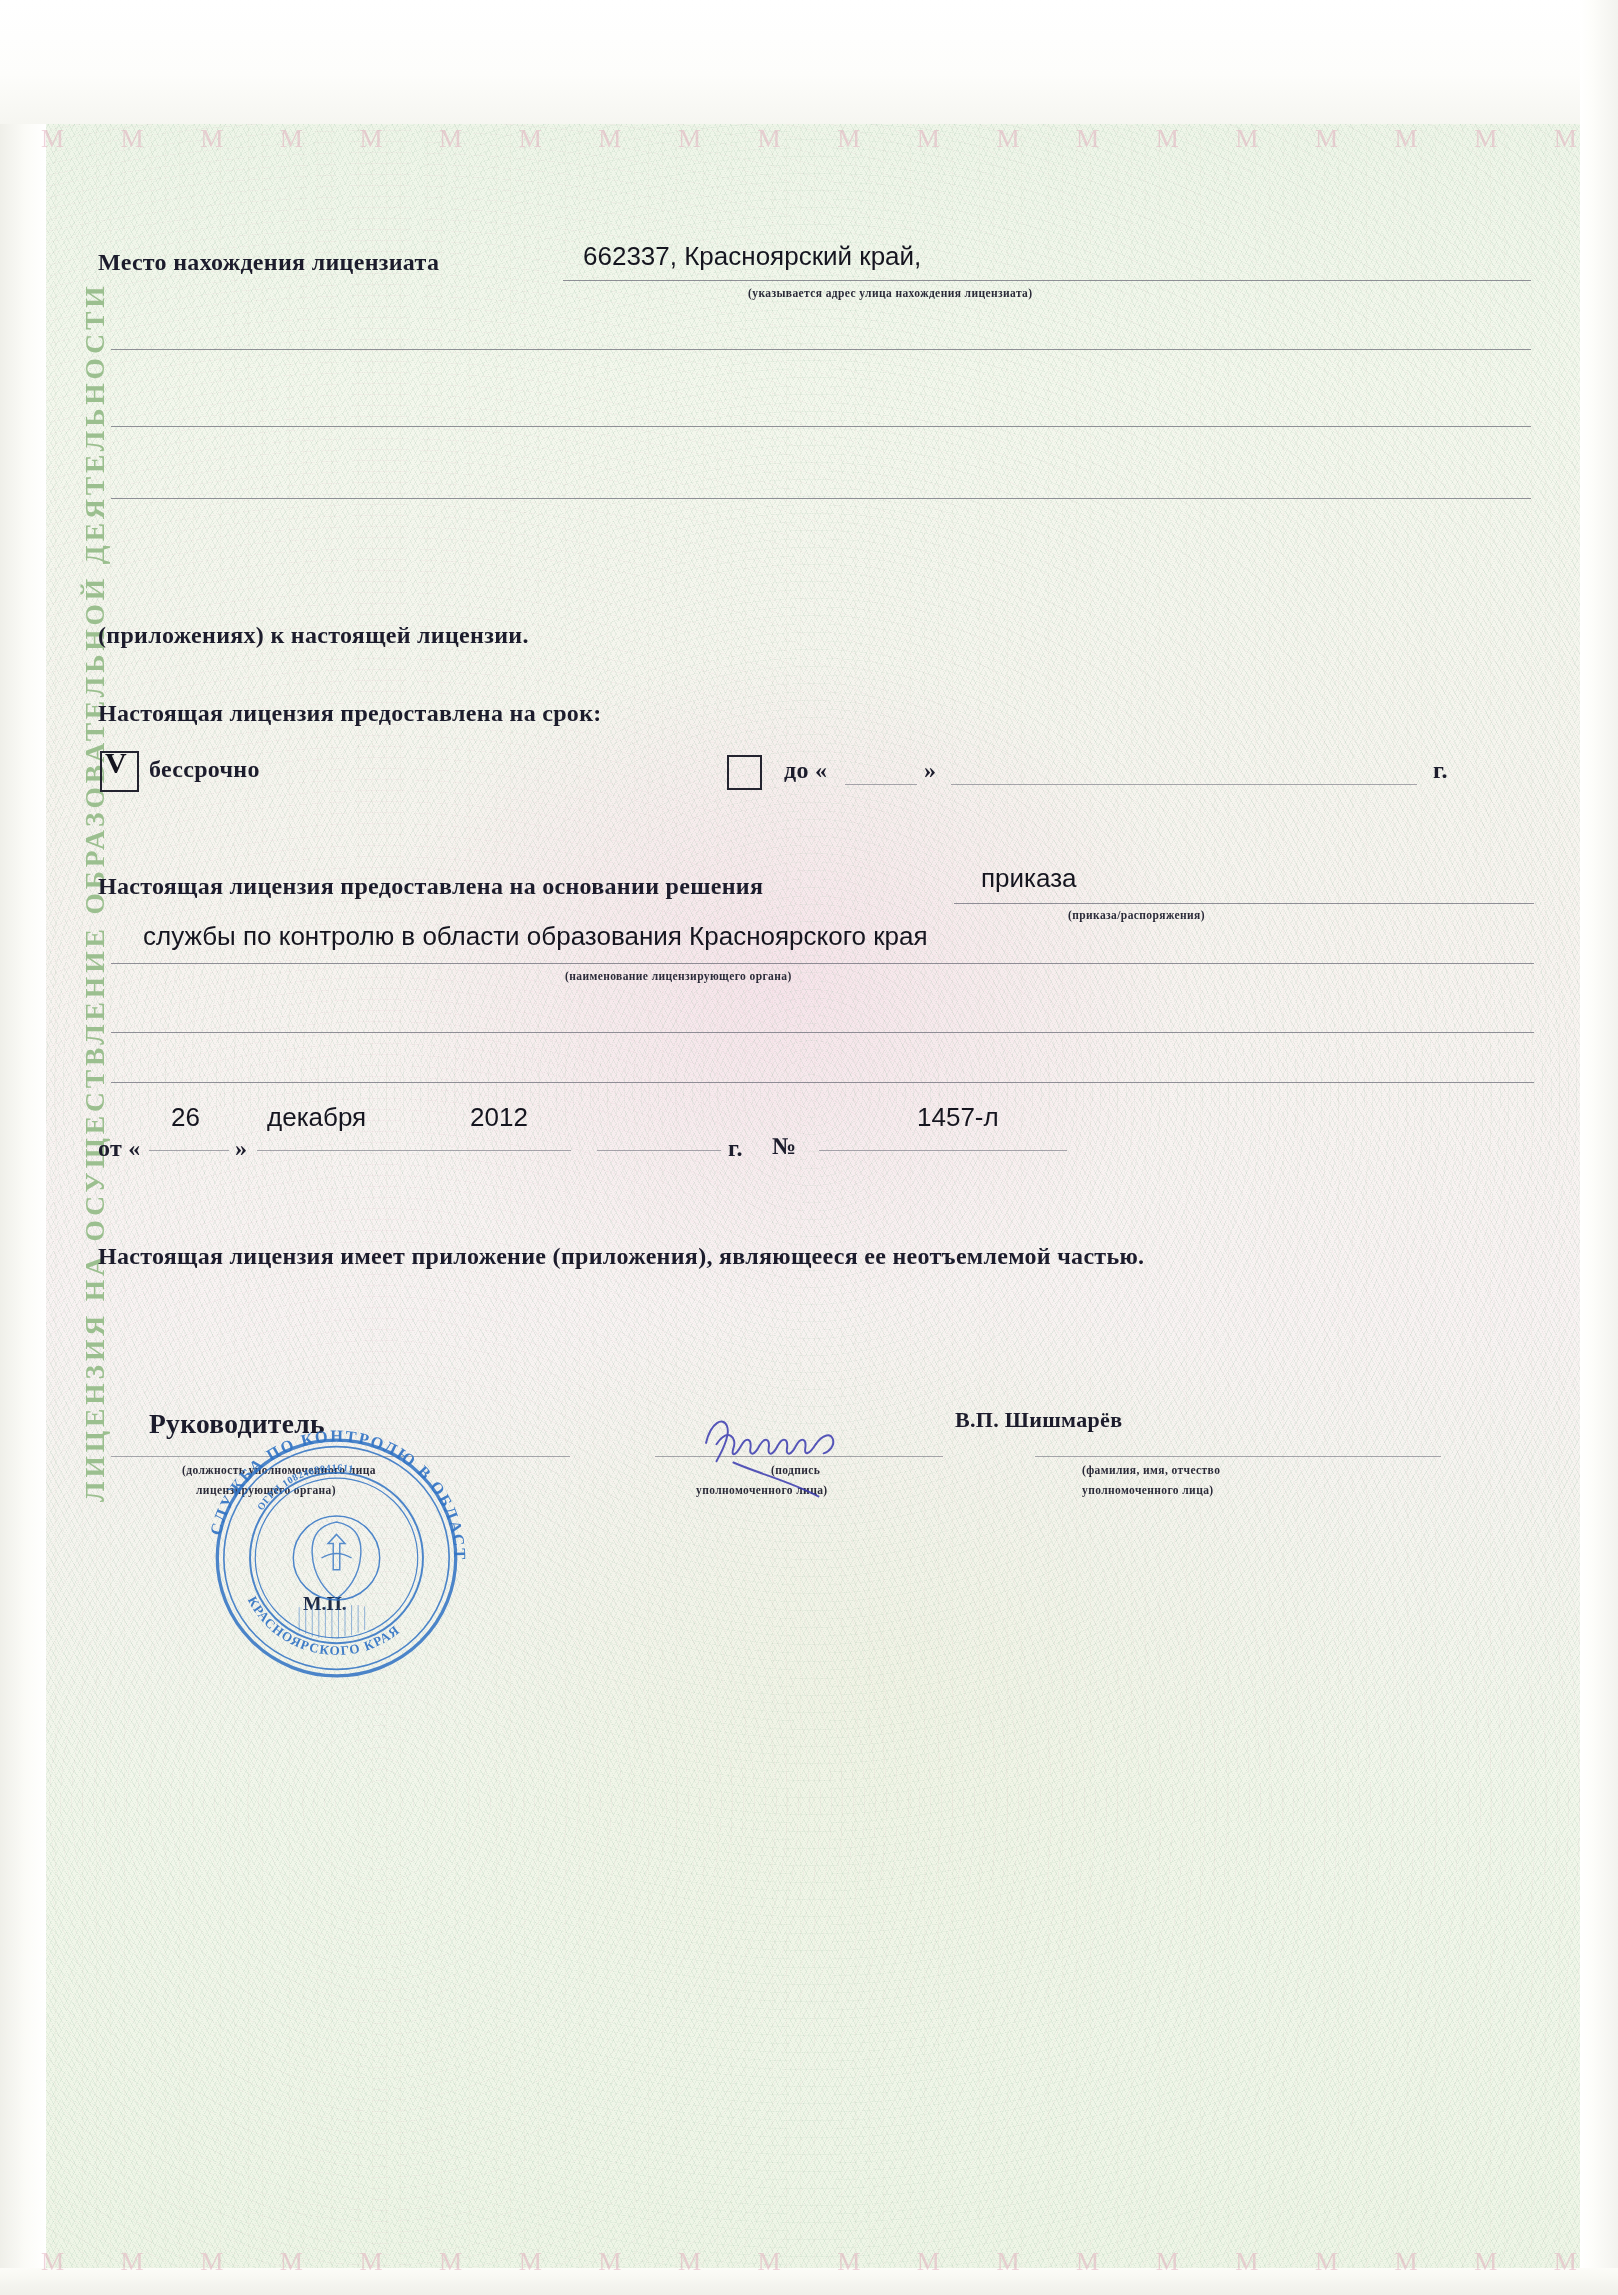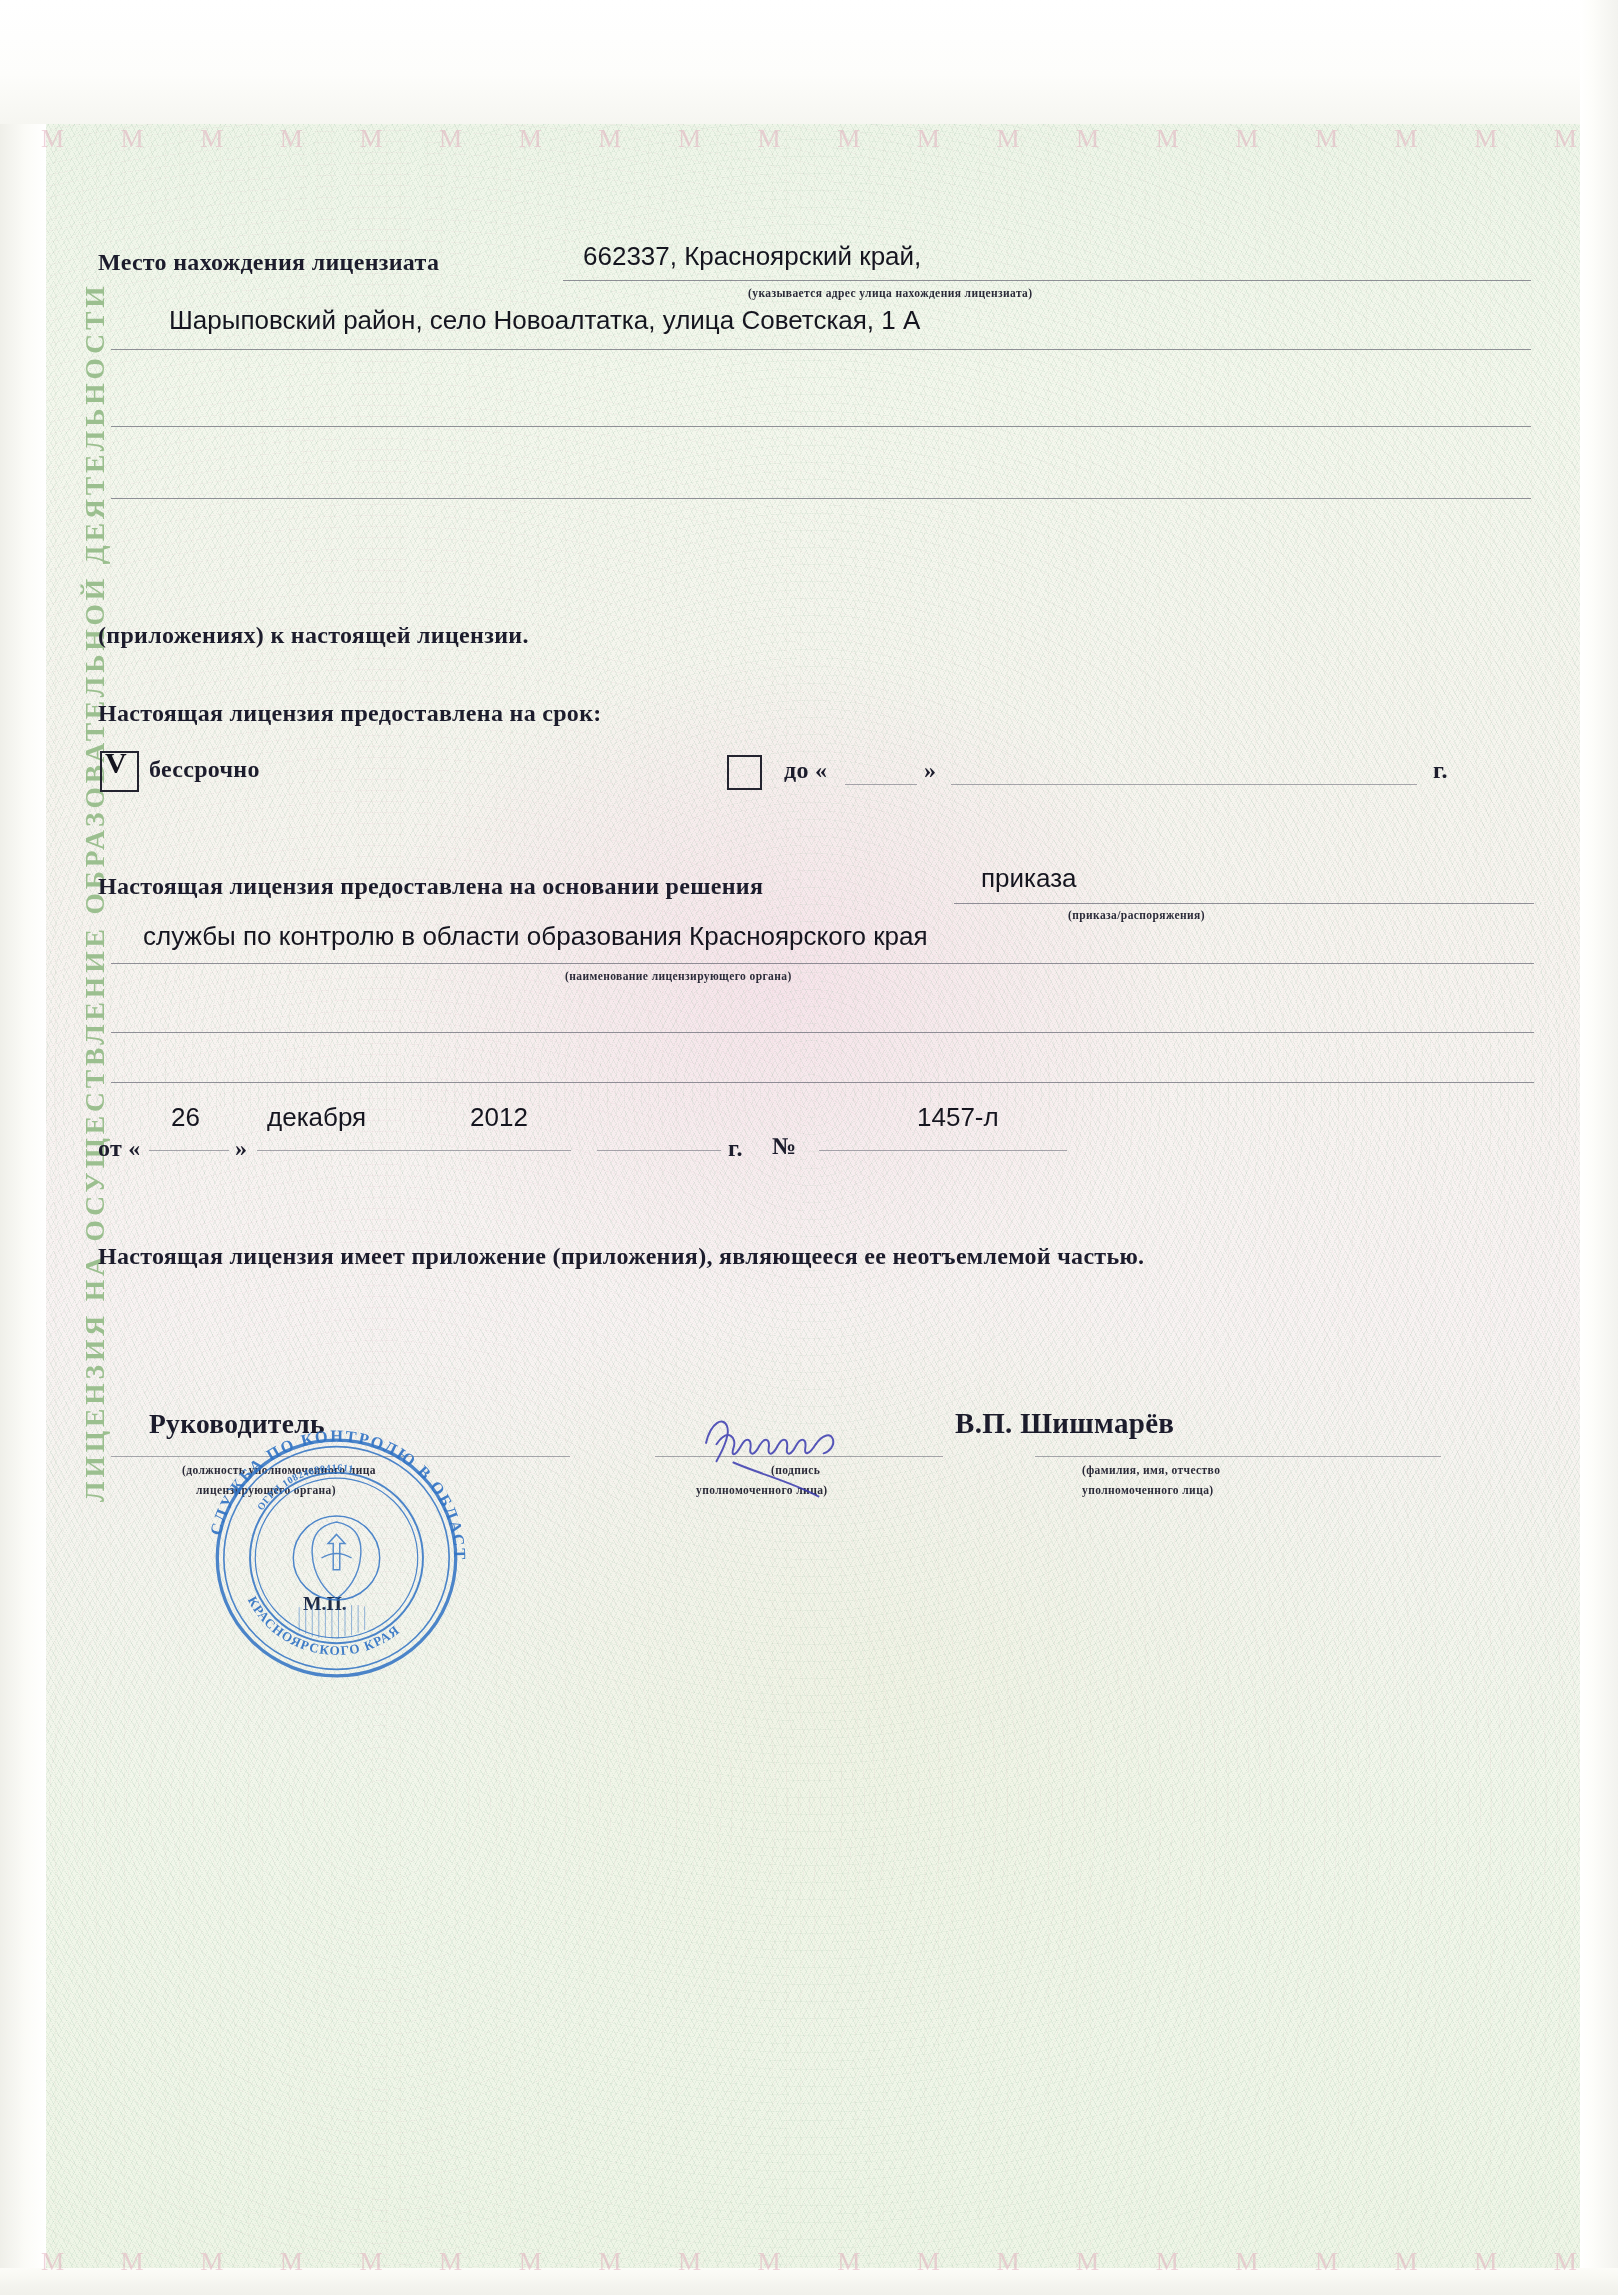--- a/index.html
+++ b/index.html
@@ -201,21 +201,20 @@
 
   <div class="side-text">ЛИЦЕНЗИЯ НА ОСУЩЕСТВЛЕНИЕ ОБРАЗОВАТЕЛЬНОЙ ДЕЯТЕЛЬНОСТИ</div>
 
   <div class="content">
 
     <div class="lbl" style="left:98px; top:249px;">Место нахождения лицензиата</div>
     <div class="hand" style="left:583px; top:241px;">662337, Красноярский край,</div>
     <div class="rule" style="left:563px; top:280px; width:968px;"></div>
     <div class="hint" style="left:748px; top:287px;">(указывается адрес улица нахождения лицензиата)</div>
 
-    <div class="hand" style="left:169px; top:305px;">Шарыповский район, село Новоалтатка, улица Советская, 1 А</div>
     <div class="rule" style="left:111px; top:349px; width:1420px;"></div>
 
     <div class="rule" style="left:111px; top:426px; width:1420px;"></div>
     <div class="rule" style="left:111px; top:498px; width:1420px;"></div>
 
     <div class="lbl" style="left:98px; top:622px;">(приложениях) к настоящей лицензии.</div>
 
     <div class="lbl" style="left:98px; top:700px;">Настоящая лицензия предоставлена на срок:</div>
 
     <div class="checkbox" style="left:100px; top:751px; width:35px; height:37px;"></div>
@@ -258,21 +257,21 @@
 
     <div class="lbl" style="left:149px; top:1408px; font-size:27.5px;">Руководитель</div>
     <div class="rule thin" style="left:111px; top:1456px; width:459px;"></div>
     <div class="hint" style="left:182px; top:1464px;">(должность уполномоченного лица</div>
     <div class="hint" style="left:196px; top:1484px;">лицензирующего органа)</div>
 
     <div class="rule thin" style="left:655px; top:1456px; width:288px;"></div>
     <div class="hint" style="left:753px; top:1464px;padding-left:18px;">(подпись</div>
     <div class="hint" style="left:696px; top:1484px;">уполномоченного лица)</div>
 
-    <div class="lbl" style="left:955px; top:1407px; font-size:29px;">В.П. Шишмарёв</div>
+    <div class="lbl" style="left:955px; top:1407px; font-size:22px;">В.П. Шишмарёв</div>
     <div class="rule thin" style="left:1035px; top:1456px; width:406px;"></div>
     <div class="hint" style="left:1082px; top:1464px;">(фамилия, имя, отчество</div>
     <div class="hint" style="left:1082px; top:1484px;">уполномоченного лица)</div>
 
     <div class="mp">М.П.</div>
 
     <div class="stamp">
       <svg viewBox="0 0 490 400" width="321" height="262" xmlns="http://www.w3.org/2000/svg">
         <defs>
           <path id="outerArc" d="M 65,200 A 180,178 0 1 1 425,200" fill="none"></path>

